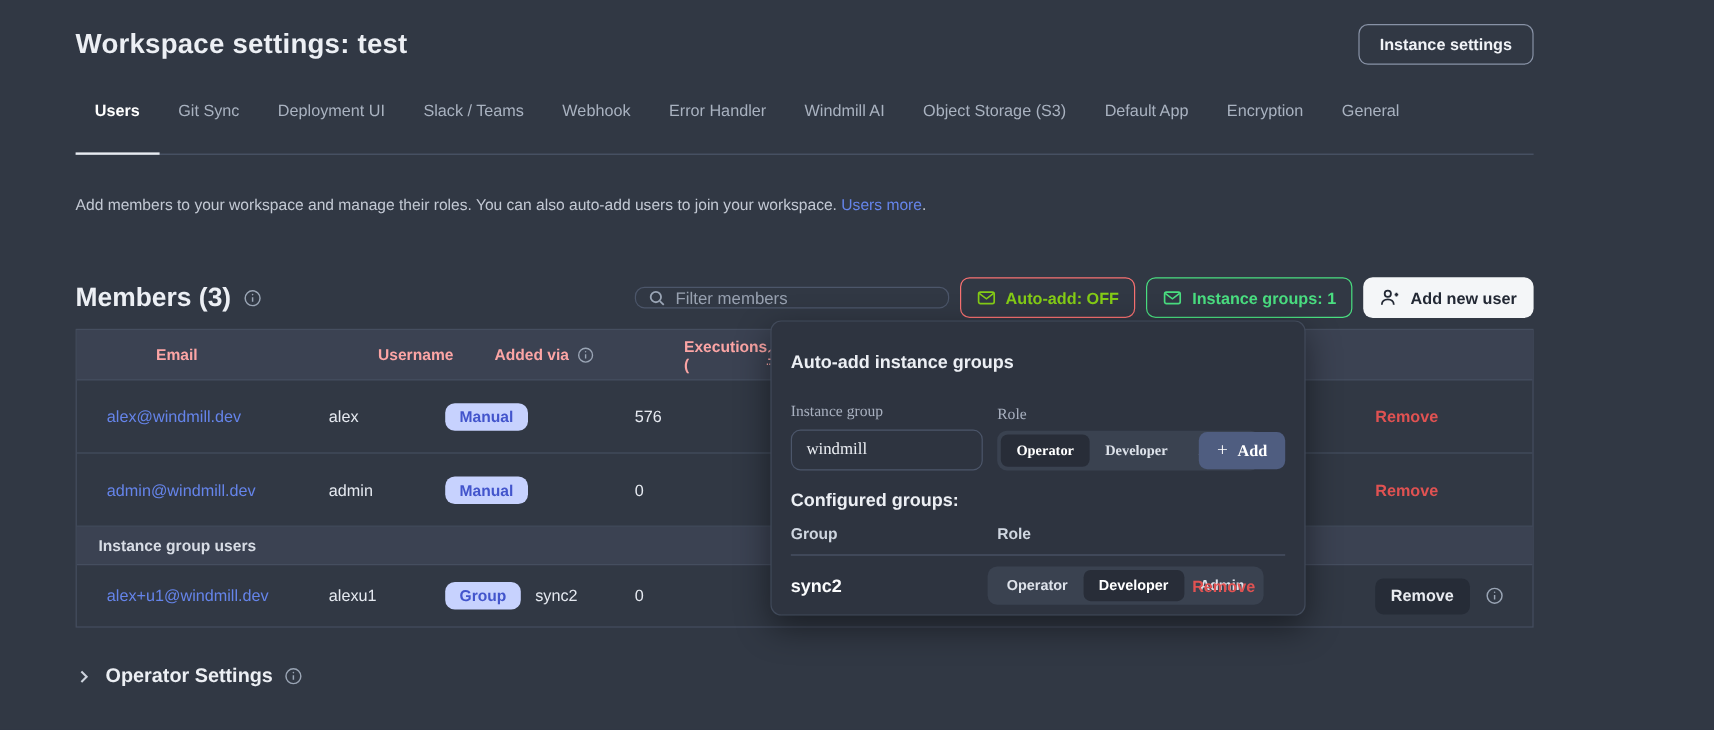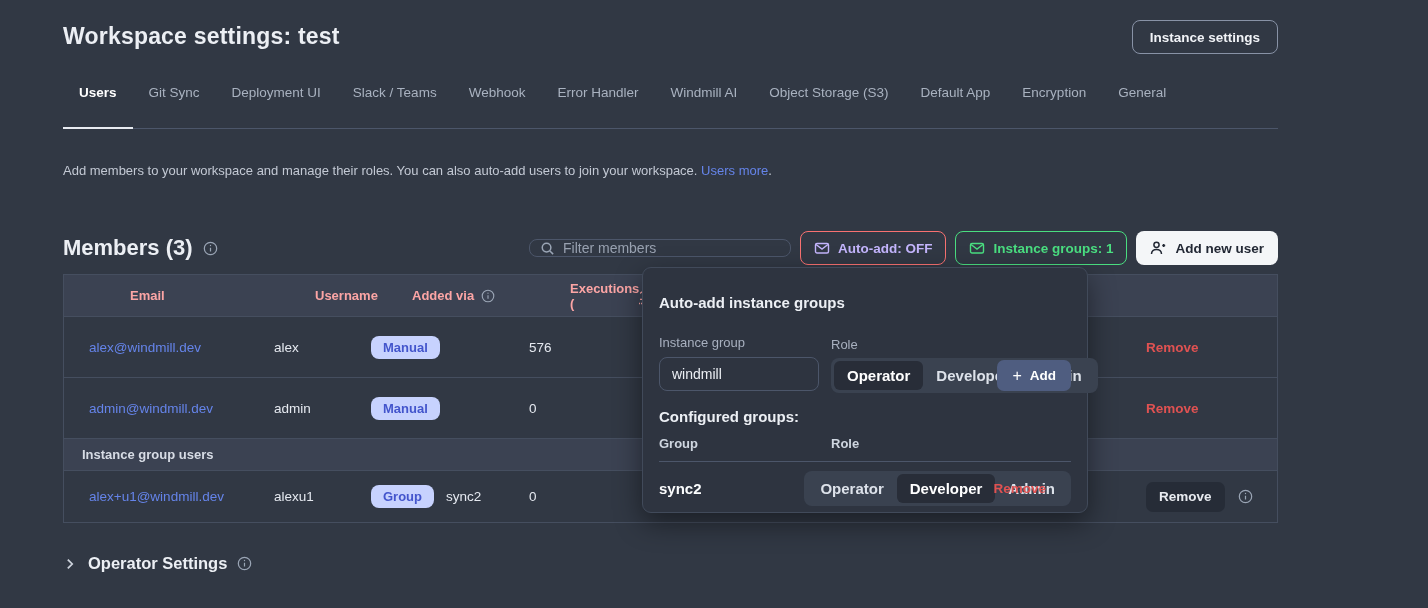--- a/index.html
+++ b/index.html
@@ -47,21 +47,21 @@
   .search-box input {
     background:transparent; border:none; outline:none; color:#e5e9f0;
     font-size:14px; margin-left:8px; width:100%; font-family:inherit;
   }
   .search-box input::placeholder { color:#98a1b0; }
   .pill-btn {
     display:flex; align-items:center; gap:8px; height:34px; padding:0 13px;
     border-radius:8px; background:transparent; font-size:13.5px; font-weight:bold;
     cursor:pointer; font-family:inherit; white-space:nowrap;
   }
-  .pill-btn.red { border:1px solid #f87171; color:#c4b5fd; }
+  .pill-btn.red { border:1px solid #f87171; color:#84cc16; }
   .pill-btn.green { border:1px solid #4ade80; color:#4ade80; }
   .btn-light {
     display:flex; align-items:center; gap:9px; height:34px; padding:0 14px;
     background:#f4f6f8; color:#222834; border:none; border-radius:8px;
     font-size:13.5px; font-weight:bold; cursor:pointer; font-family:inherit; white-space:nowrap;
   }
 
   
   .table { margin-top:9px; border:1px solid #454e5f; }
   .trow {
@@ -103,34 +103,34 @@
   .chev { color:#cdd3dd; display:inline-flex; margin-right:11px; }
   .op-label { font-size:16.5px; font-weight:bold; }
 
   
   .popup {
     position:absolute; left:642px; top:267px; width:446px; height:246px;
     background:#2e3440; border:1px solid #414a5a; border-radius:9px;
     box-shadow:0 10px 28px rgba(0,0,0,.45); z-index:50; padding:16px; 
   }
   .popup-title { font-size:15px; font-weight:bold; margin-top:10px; }
-  .form-row { position:relative; margin-top:24px; }
+  .form-row { position:relative; margin-top:24px;font-family:Liberation Serif, serif; }
   .field-label { font-size:13px; color:#a8b0bf; }
   .ig-input {
     margin-top:7px; width:160px; height:34px; background:transparent;
     border:1px solid #4c566a; border-radius:8px; color:#eceff4; font-size:14px;
     padding:0 12px; font-family:inherit; outline:none;
   }
   .role-block { position:absolute; left:172px; top:2px; }
   .segmented {
     display:inline-flex; background:#3a4250; border-radius:8px; padding:3px; margin-top:6px;
     align-items:center;
   }
   .seg-item {
-    font-size:15px; font-weight:bold; color:#dde2ea; padding:6px 13px;
+    font-size:12px; font-weight:bold; color:#dde2ea; padding:6px 13px;
     border-radius:6px; background:transparent; border:none; cursor:pointer; font-family:inherit;
   }
   .seg-item.selected { background:#282d38; color:#ffffff; }
   .btn-add {
     position:absolute; right:0; top:25px; height:31px; padding:0 15px;
     background:#4f5d80; color:#ffffff; border:none; border-radius:7px;
     font-size:13.5px; font-weight:bold; cursor:pointer; font-family:inherit;
     display:flex; align-items:center; gap:8px;
   }
   .btn-add .plus { font-weight:normal; font-size:16px; }

